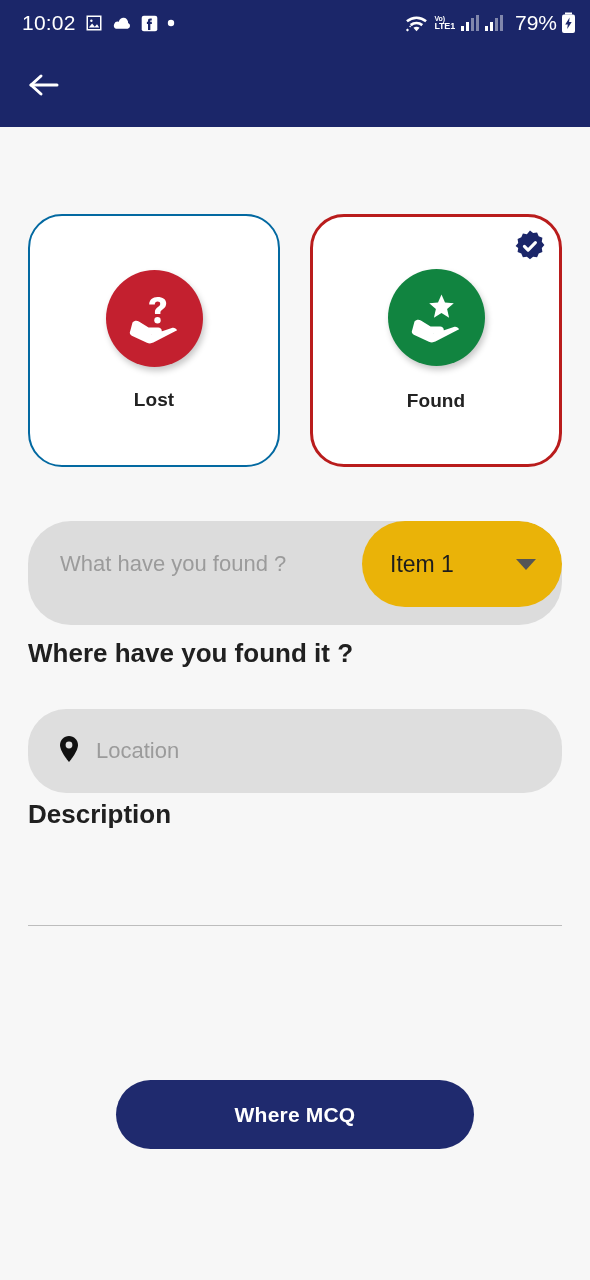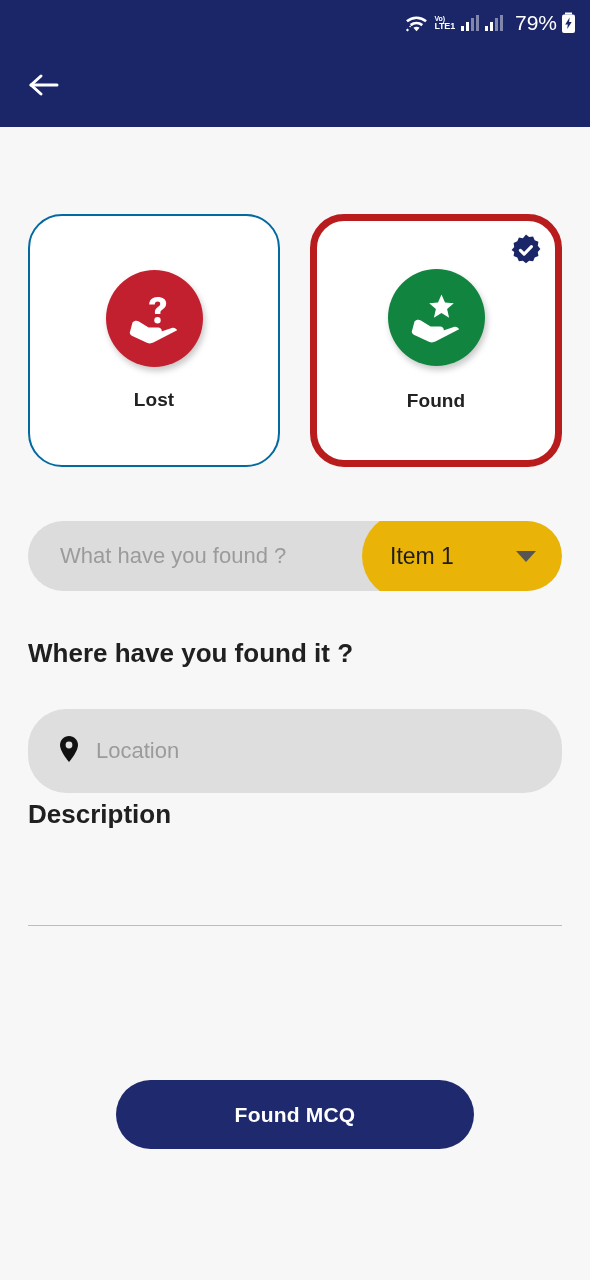--- a/index.html
+++ b/index.html
@@ -60,21 +60,21 @@
   .card {
     width: 252px; height: 253px;
     background: #ffffff;
     border-radius: 34px;
     position: relative;
     display: flex; flex-direction: column;
     align-items: center; justify-content: center;
     cursor: pointer;
   }
   .card.unselected { border: 2px solid #0369a1; }
-  .card.selected   { border: 7px solid #b91c1c; }
+  .card.selected   { border: 3px solid #b91c1c; }
 
   .badge {
     position: absolute; top: 12px; right: 12px;
     width: 34px; height: 34px;
   }
 
   .circle {
     width: 97px; height: 97px; border-radius: 50%;
     display: flex; align-items: center; justify-content: center;
     box-shadow: 2px 4px 6px rgba(0,0,0,.22);
@@ -84,24 +84,24 @@
   .circle.green { background: #118440; }
   .card-label {
     font-size: 19px; font-weight: 700; color: #222222;
     letter-spacing: .1px;
   }
   .card.unselected .card-label { margin-top: -2px; }
 
   
   .itemrow {
     position: absolute; top: 394px; left: 28px;
-    width: 534px; height: 70px;
+    width: 534px; height: 104px;
     background: #dcdcdc;
     border-radius: 43px;
-    display: flex; align-items: center;
+    display: flex; 
     overflow: hidden;
   }
   .item-input {
     flex: 1; height: 86px;
     background: transparent; border: none; outline: none;
     padding-left: 32px;
     font-family: "Liberation Sans", sans-serif;
     font-size: 22px; color: #3a3a3a;
   }
   .item-input::placeholder { color: #9b9b9b; }
@@ -169,20 +169,46 @@
     color: #ffffff; font-size: 21px; font-weight: 700;
     font-family: "Liberation Sans", sans-serif;
     letter-spacing: .2px;
     cursor: pointer;
   }
 </style>
 </head>
 <body>
 
 <div class="statusbar">
+  <div class="sb-left">
+    <span class="sb-clock">10:02</span>
+    <span class="ic">
+      <svg width="18" height="18" viewBox="0 0 24 24" fill="#ffffff">
+        <path d="M3 3h18v18H3z" fill="none" stroke="#ffffff" stroke-width="2"></path>
+        <circle cx="8.5" cy="9" r="1.6"></circle>
+        <path d="M5 18l4.5-5.5L13 17l3-3.5L19 18z"></path>
+      </svg>
+    </span>
+    <span class="ic">
+      <svg width="20" height="18" viewBox="0 0 24 20" fill="#ffffff">
+        <path d="M19.3 10.1A5.6 5.6 0 0 0 8.2 8.6 4.6 4.6 0 0 0 4.6 17h14.2a3.6 3.6 0 0 0 .5-6.9z"></path>
+      </svg>
+    </span>
+    <span class="ic">
+      <svg width="17" height="17" viewBox="0 0 24 24">
+        <rect x="1" y="1" width="22" height="22" rx="3" fill="#ffffff"></rect>
+        <path d="M15.4 12.6h-2.2V21h-3.3v-8.4H8.3v-2.9h1.6V8.2c0-2 .9-3.2 3.3-3.2h2v2.9h-1.3c-.8 0-.9.3-.9 1v.8h2.2z" fill="#1b2669"></path>
+      </svg>
+    </span>
+    <span class="ic">
+      <svg width="8" height="8" viewBox="0 0 8 8">
+          <circle cx="4" cy="4" r="3.2" fill="#ffffff"></circle>
+        </svg>
+    </span>
+  </div>
 
   <div class="sb-right">
     <span class="ic">
       <svg width="25" height="22" viewBox="0 0 26 22" fill="#ffffff">
         <path d="M13 4.2c4.1 0 7.9 1.5 10.8 4l-1.7 2.1A14.9 14.9 0 0 0 13 6.9a14.9 14.9 0 0 0-9.1 3.4L2.2 8.2A17.5 17.5 0 0 1 13 4.2z"></path>
         <path d="M13 9.6c2.6 0 5 .9 6.9 2.5l-1.8 2.2A8.5 8.5 0 0 0 13 12.3a8.5 8.5 0 0 0-5.1 2l-1.8-2.2A11 11 0 0 1 13 9.6z"></path>
         <path d="M13 14.8c1.2 0 2.3.4 3.2 1.1L13 19.6l-3.2-3.7c.9-.7 2-1.1 3.2-1.1z"></path>
         <path d="M3.6 16.6l1.6 1.6-1.6 1.6-1.6-1.6z"></path>
         <path d="M6.6 13.3l.9 2.3-2.3-.9z"></path>
       </svg>
@@ -278,14 +304,14 @@
         <circle cx="11" cy="10" r="3.4" fill="#dedede"></circle>
       </svg>
     </span>
     <input class="loc-input" type="text" placeholder="Location" style="">
   </div>
 
   <div class="heading desc">Description</div>
   <textarea class="desc-area" placeholder="" style=""></textarea>
   <div class="desc-rule"></div>
 
-  <button class="primary-btn">Found MCQ</button>
+  <button class="primary-btn">Where MCQ</button>
 </div>
 
 </body></html>

